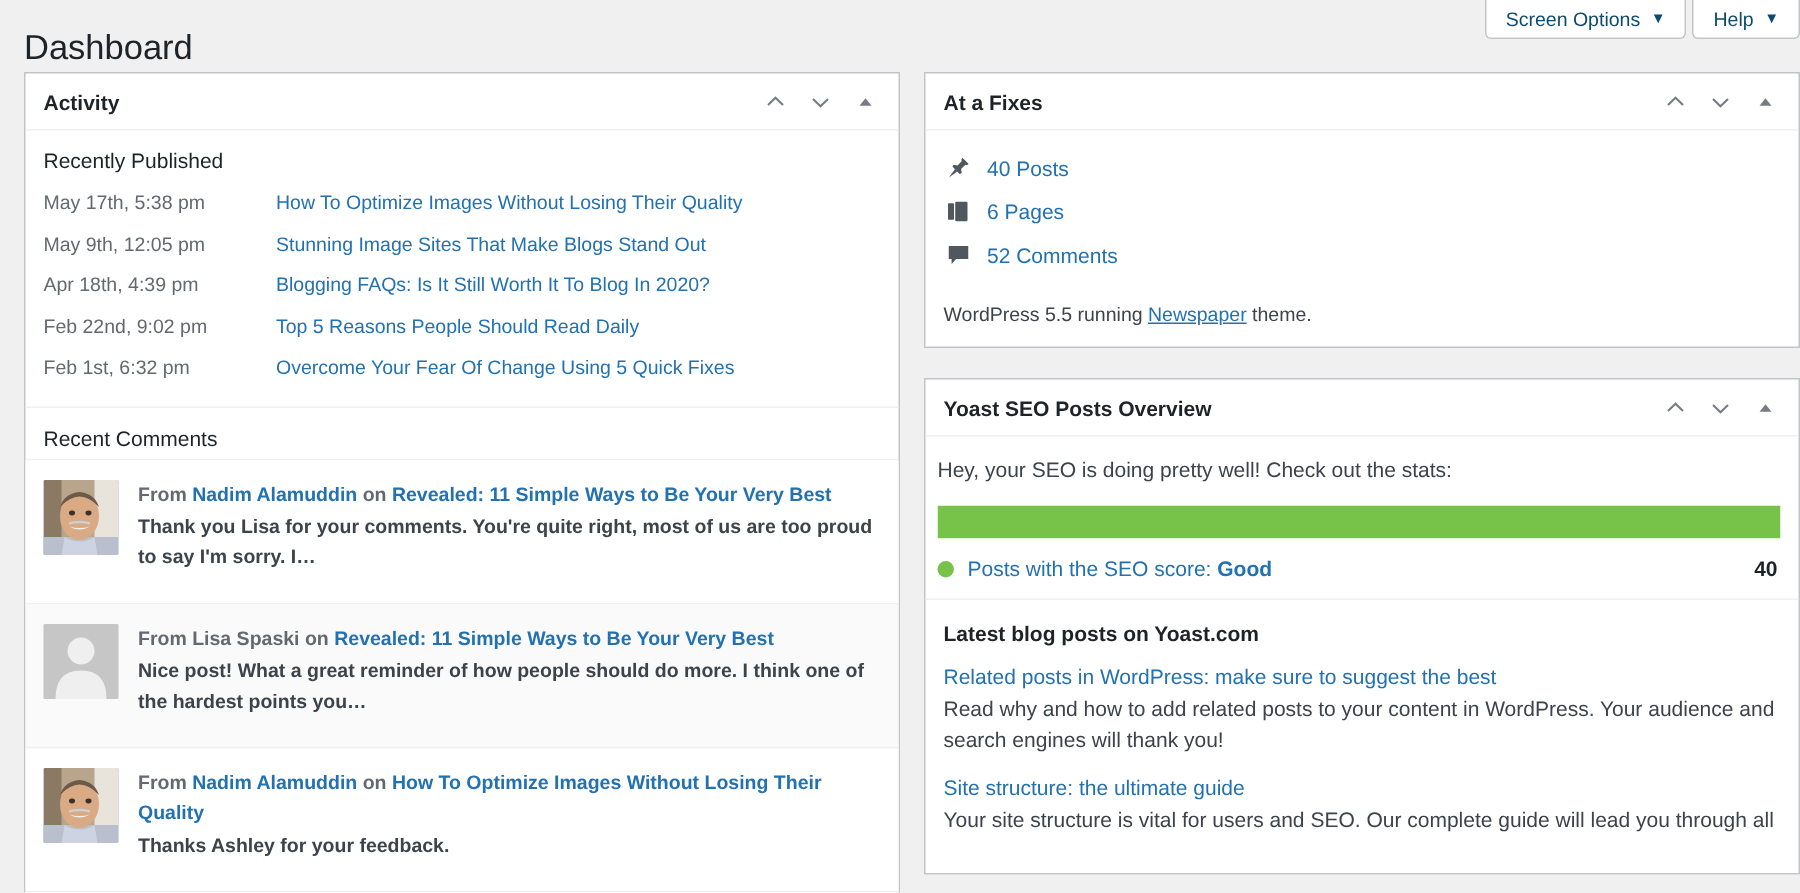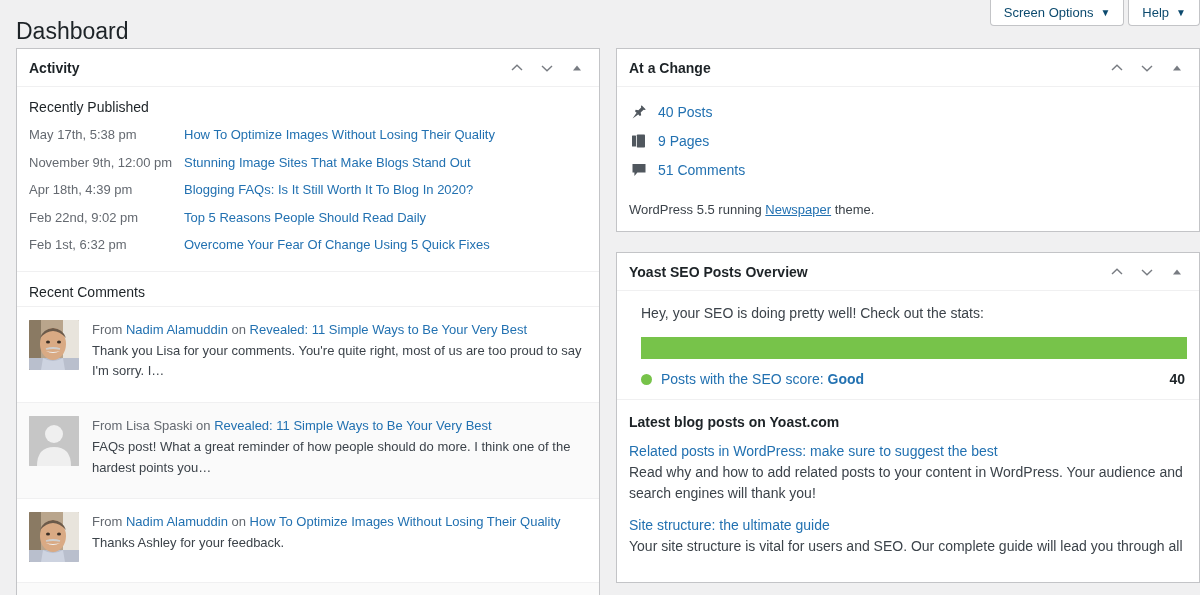--- a/index.html
+++ b/index.html
@@ -109,20 +109,21 @@
   .pub-link { font-size: 13px; }
 
   .section-div { border-top: 1px solid #f0f0f1; }
 
   .comment {
     display: flex;
     gap: 13px;
     padding: 13px 12px 20px 12px;
     border-bottom: 1px solid #f0f0f1;
     background: #fff;
+    font-weight: bold;
   }
   .comment:nth-child(even) { background: #fafafa; }
   .avatar {
     width: 50px; height: 50px;
     flex: none;
     border-radius: 1px;
     overflow: hidden;
     background: #c6c6c6;
     position: relative;
   }
@@ -172,21 +173,21 @@
     background: #fafafa;
     border-top: 1px solid #f0f0f1;
     padding: 11px 12px 13px 12px;
     font-size: 13px;
     line-height: 1.55;
     color: #3c434a;
   }
   .akismet-box a { text-decoration: underline; }
 
   
-  .yoast-body { padding: 14px 12px 12px 24px; }
+  .yoast-body { padding: 14px 12px 12px 8px; }
   .yoast-intro { font-size: 14px; color: #3c434a; margin-bottom: 16px; }
   .yoast-bar {
     height: 22px;
     width: 100%;
     background: #f0f0f1;
     display: flex;
     overflow: hidden;
   }
   .yoast-bar-fill { height: 100%; }
   .yoast-legend {
@@ -267,21 +268,21 @@
         </div>
       </div>
 
       <div class="sub-heading">Recently Published</div>
       <div class="pub-list">
         <div class="pub-row">
           <span class="pub-date">May 17th, 5:38 pm</span>
           <a class="pub-link">How To Optimize Images Without Losing Their Quality</a>
         </div>
         <div class="pub-row">
-          <span class="pub-date">November 9th, 12:00 pm</span>
+          <span class="pub-date">May 9th, 12:05 pm</span>
           <a class="pub-link">Stunning Image Sites That Make Blogs Stand Out</a>
         </div>
         <div class="pub-row">
           <span class="pub-date">Apr 18th, 4:39 pm</span>
           <a class="pub-link">Blogging FAQs: Is It Still Worth It To Blog In 2020?</a>
         </div>
         <div class="pub-row">
           <span class="pub-date">Feb 22nd, 9:02 pm</span>
           <a class="pub-link">Top 5 Reasons People Should Read Daily</a>
         </div>
@@ -330,21 +331,21 @@
             <path d="M8 50 Q8 31 25 31 Q42 31 42 50 Z" fill="#efefef"></path>
           </svg>
         </div>
         <div class="comment-body">
           <div class="comment-meta">
             <span>From</span>
             <span>Lisa Spaski</span>
             <span>on</span>
             <a>Revealed: 11 Simple Ways to Be Your Very Best</a>
           </div>
-          <div class="comment-text">FAQs post! What a great reminder of how people should do more. I think one of the hardest points you…</div>
+          <div class="comment-text">Nice post! What a great reminder of how people should do more. I think one of the hardest points you…</div>
         </div>
       </div>
 
       <div class="comment">
         <div class="avatar">
           <svg viewBox="0 0 50 50" preserveAspectRatio="none">
             <rect width="50" height="50" fill="#b9a58c"></rect>
             <rect x="0" y="0" width="12" height="50" fill="#8a7a63"></rect>
             <rect x="34" y="0" width="16" height="50" fill="#e8e4dc"></rect>
             <rect x="0" y="38" width="50" height="12" fill="#b9bfcd"></rect>
@@ -373,21 +374,21 @@
         
       </div>
 
     </div>
   </div>
 
   <div class="col-right">
 
     <div class="panel">
       <div class="panel-header">
-        <div class="panel-title">At a Change</div>
+        <div class="panel-title">At a Fixes</div>
         <div class="panel-actions">
           <span class="hdr-icon">
             <svg width="14" height="14" viewBox="0 0 14 14">
                 <path d="M2 9 L7 4.2 L12 9" stroke="#787c82" stroke-width="1.4" fill="none"></path>
               </svg>
           </span>
           <span class="hdr-icon">
             <svg width="14" height="14" viewBox="0 0 14 14">
                 <path d="M2 5 L7 9.8 L12 5" stroke="#787c82" stroke-width="1.4" fill="none"></path>
               </svg>
@@ -410,29 +411,29 @@
             </span>
             <a>40 Posts</a>
           </div>
           <div class="glance-item">
             <span class="gicon">
               <svg width="16" height="16" viewBox="0 0 16 16" fill="#50575e">
                 <rect x="1" y="2.5" width="4" height="11" rx="0.5"></rect>
                 <rect x="5.8" y="1.5" width="8.2" height="13" rx="0.8"></rect>
               </svg>
             </span>
-            <a>9 Pages</a>
+            <a>6 Pages</a>
           </div>
           <div class="glance-item">
             <span class="gicon">
               <svg width="16" height="16" viewBox="0 0 16 16" fill="#50575e">
                 <path d="M1.5 2 H14.5 V10.6 H6.4 L3.4 14 V10.6 H1.5 Z"></path>
               </svg>
             </span>
-            <a>51 Comments</a>
+            <a>52 Comments</a>
           </div>
         </div>
       </div>
 
       <div class="glance-version">
         <span>WordPress 5.5 running </span><a>Newspaper</a><span> theme.</span>
       </div>
 
     </div>
 

